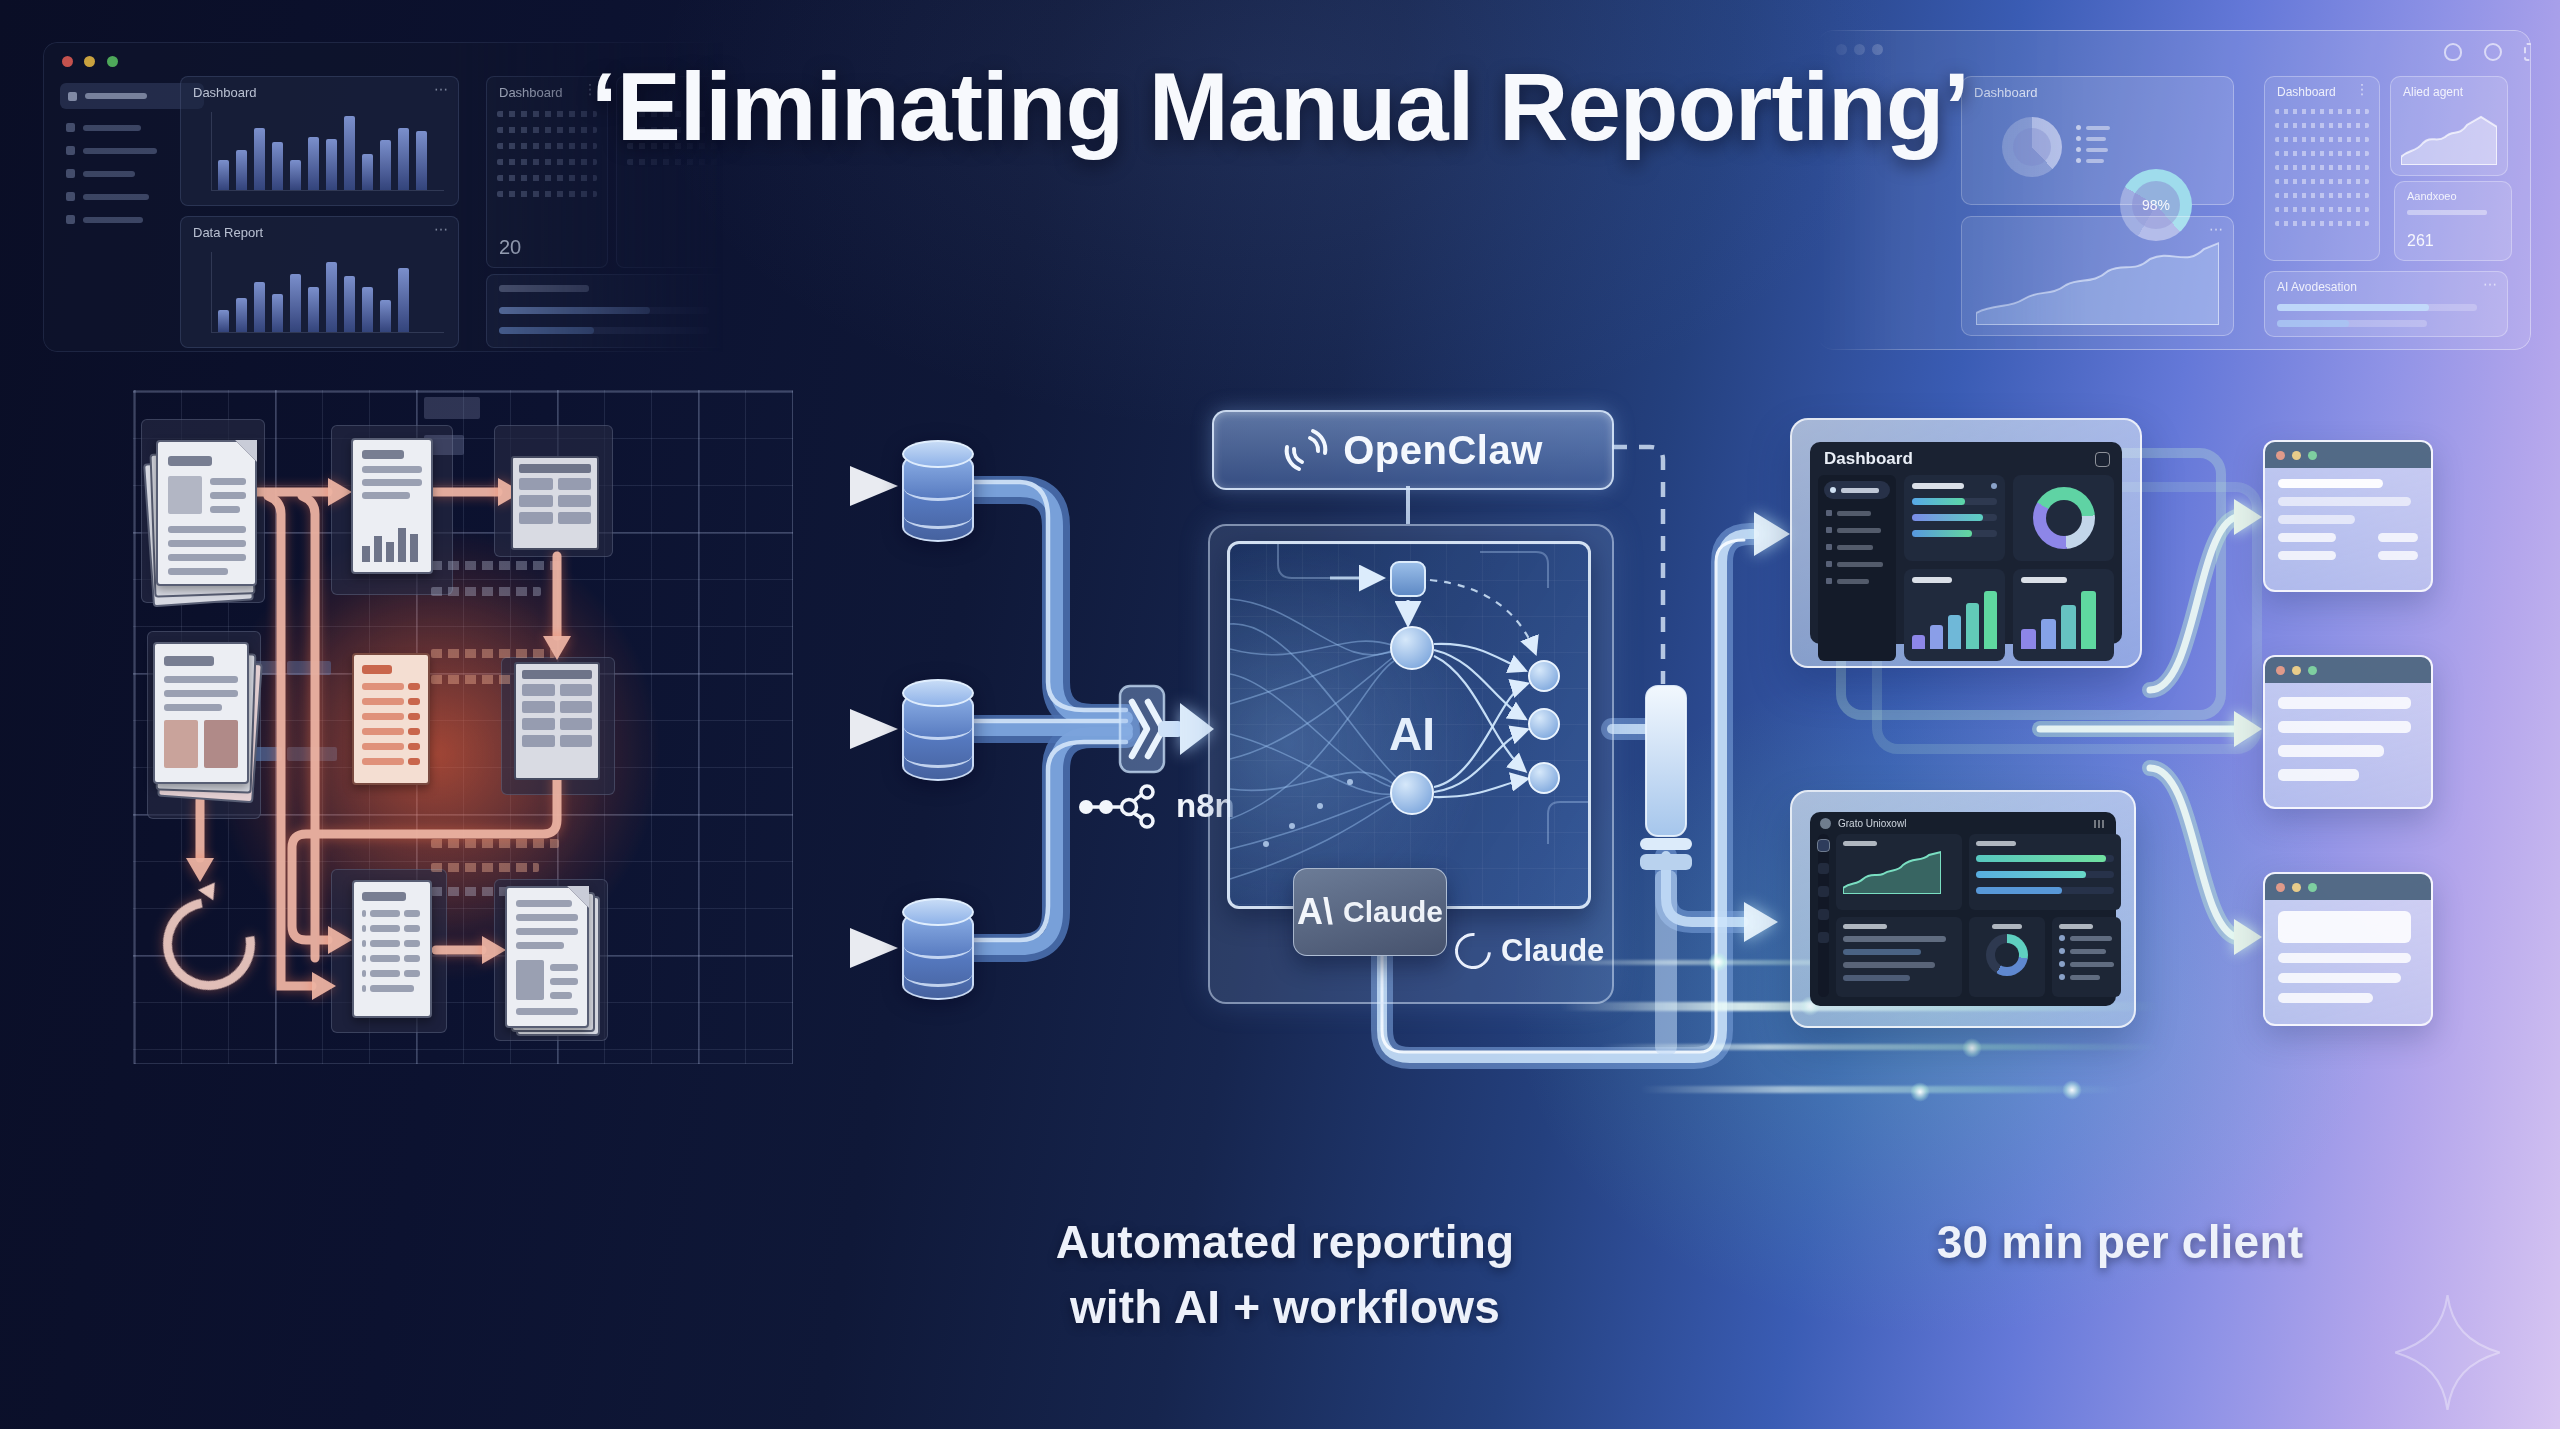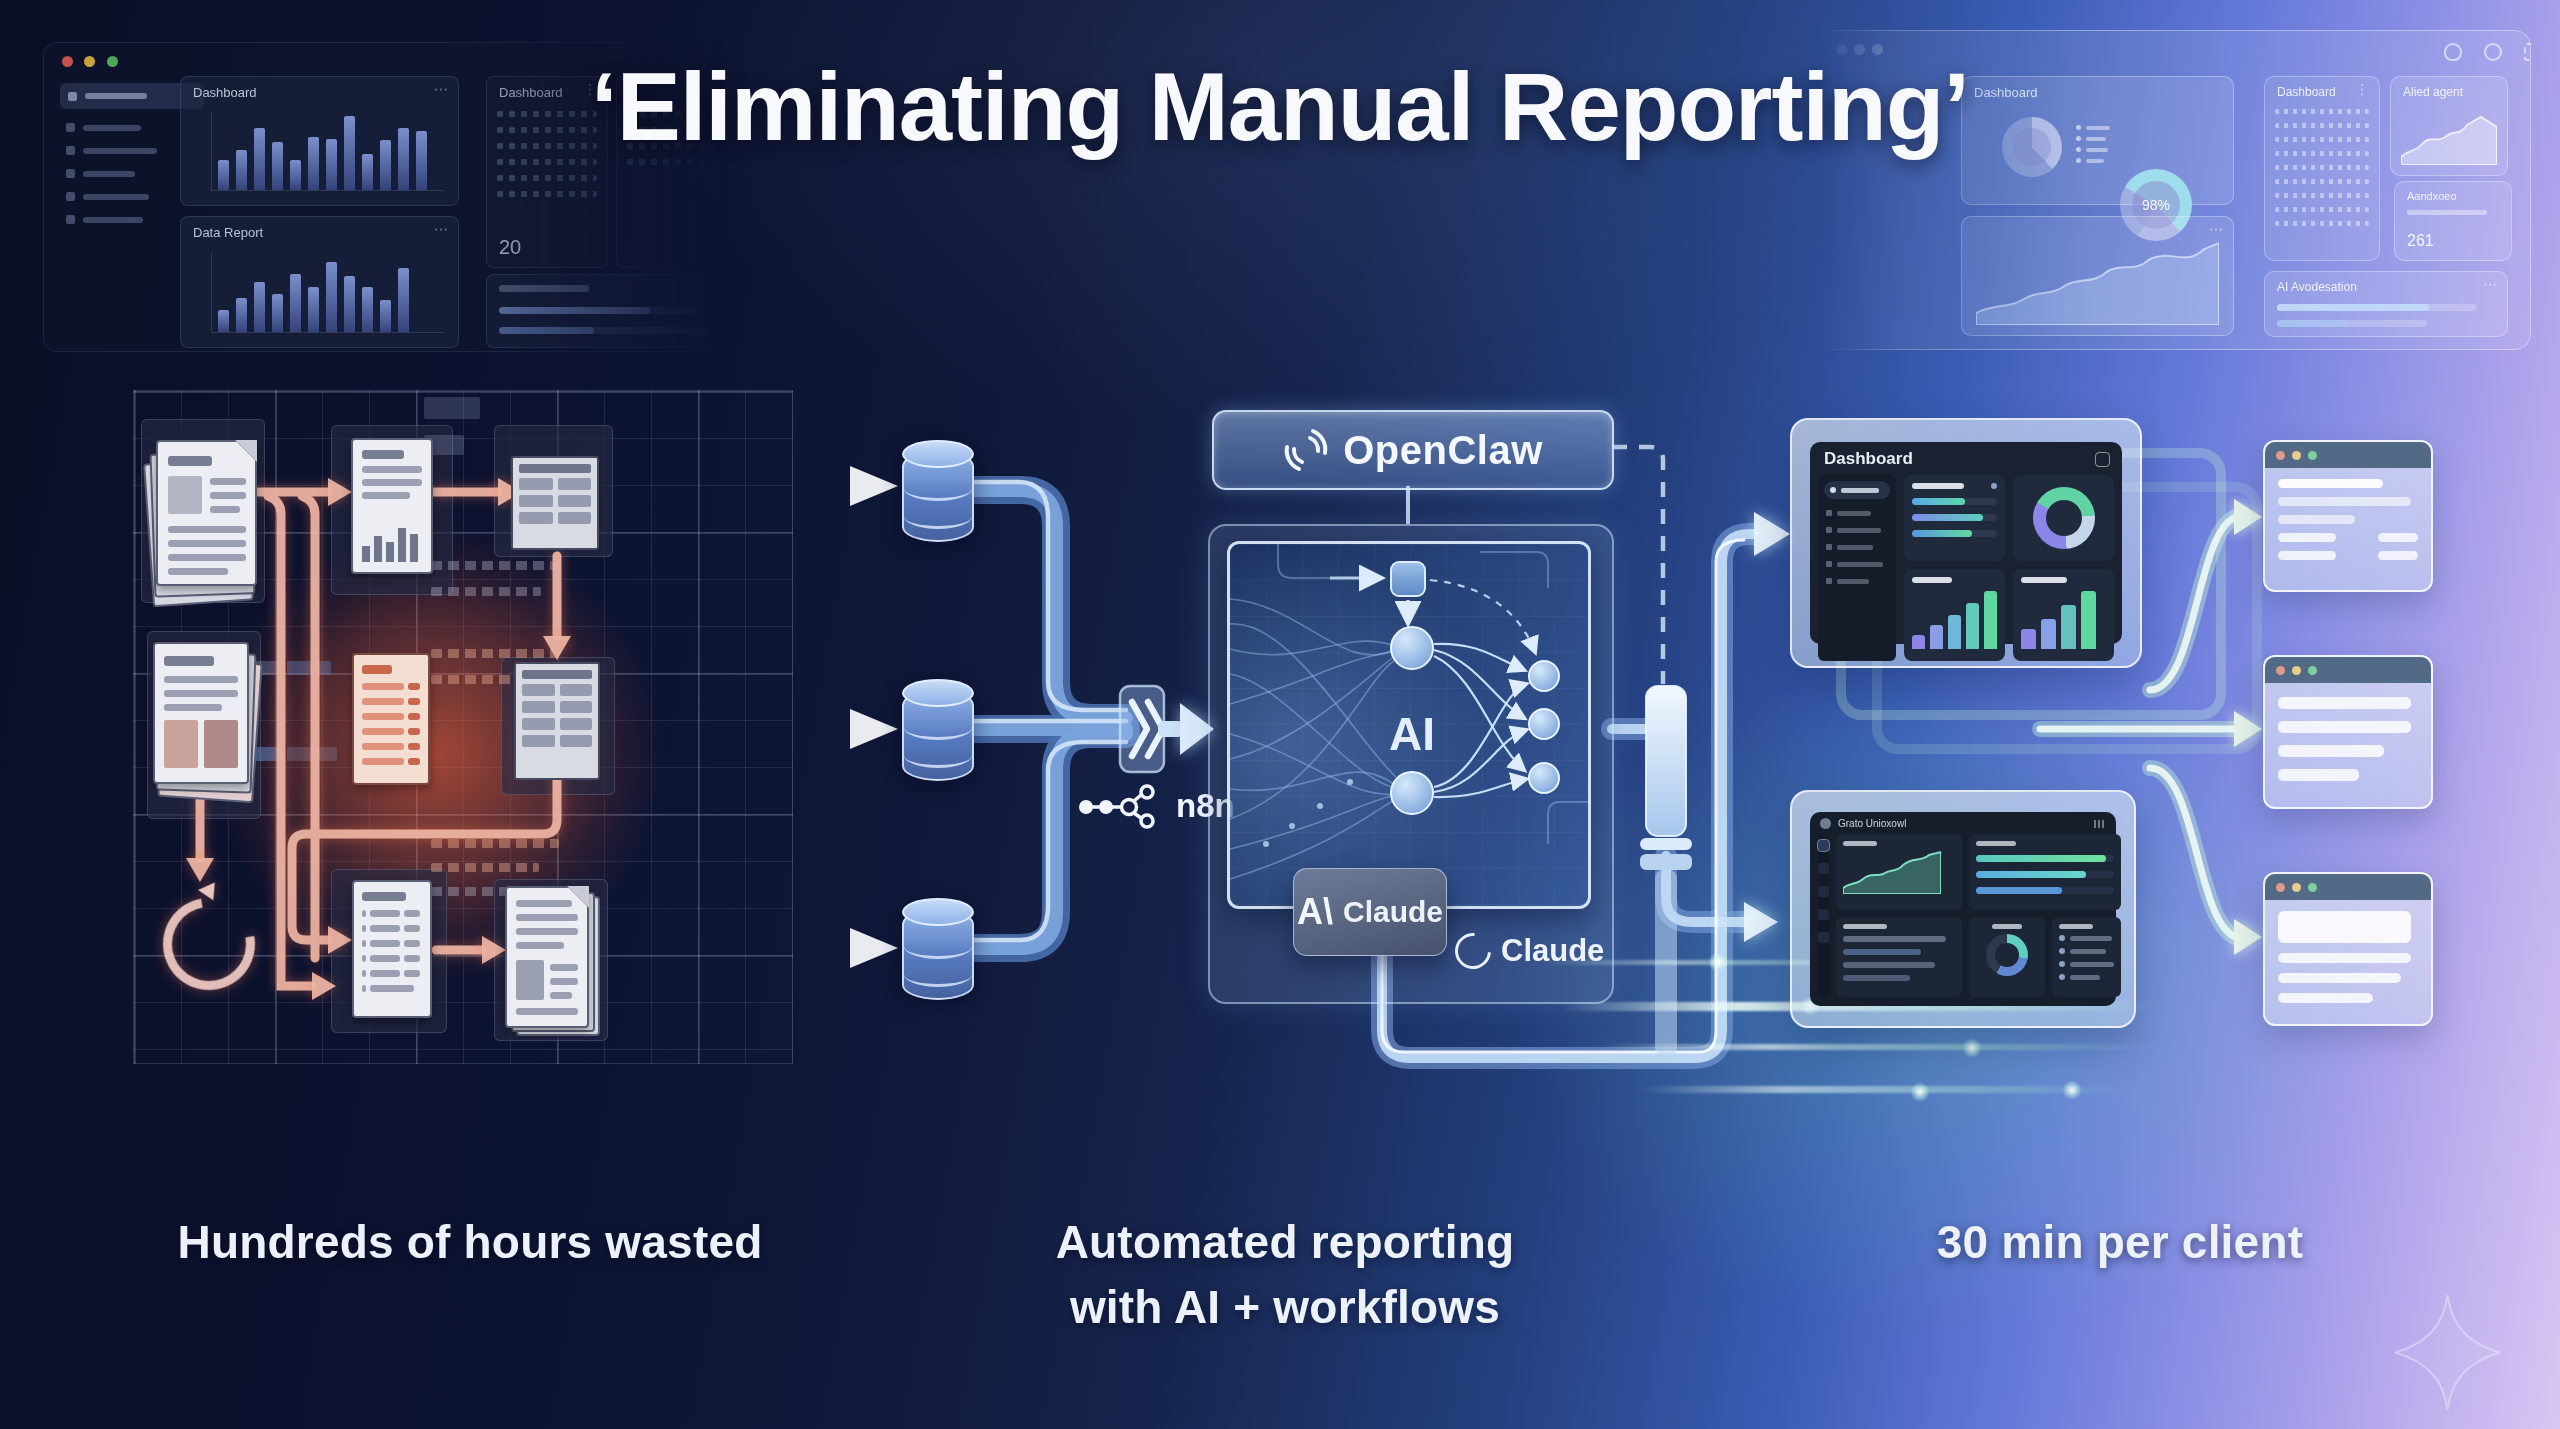--- a/index.html
+++ b/index.html
@@ -980,21 +980,20 @@
     </div>
     <div class="rbody" style="gap:10px;">
       <span class="rline" style="width:95%;height:32px;border-radius:6px;background:rgba(255,255,255,0.88);"></span>
       <span class="rline" style="width:95%;height:10px;"></span>
       <span class="rline" style="width:88%;height:10px;"></span>
       <span class="rline" style="width:68%;height:10px;"></span>
     </div>
   </div>
 
   <div class="caption" style="left:90px;top:1210px;width:760px;">
-    <span>Hundreds of hours wasted</span>
   </div>
   <div class="caption" style="left:960px;top:1210px;width:650px;">
     <span>Automated reporting</span>
     <span>with AI + workflows</span>
   </div>
   <div class="caption" style="left:1810px;top:1210px;width:620px;">
     <span>30 min per client</span>
   </div>
 
   <svg class="abs" style="left:2395px;top:1295px;" width="105" height="115" viewBox="0 0 100 110">

